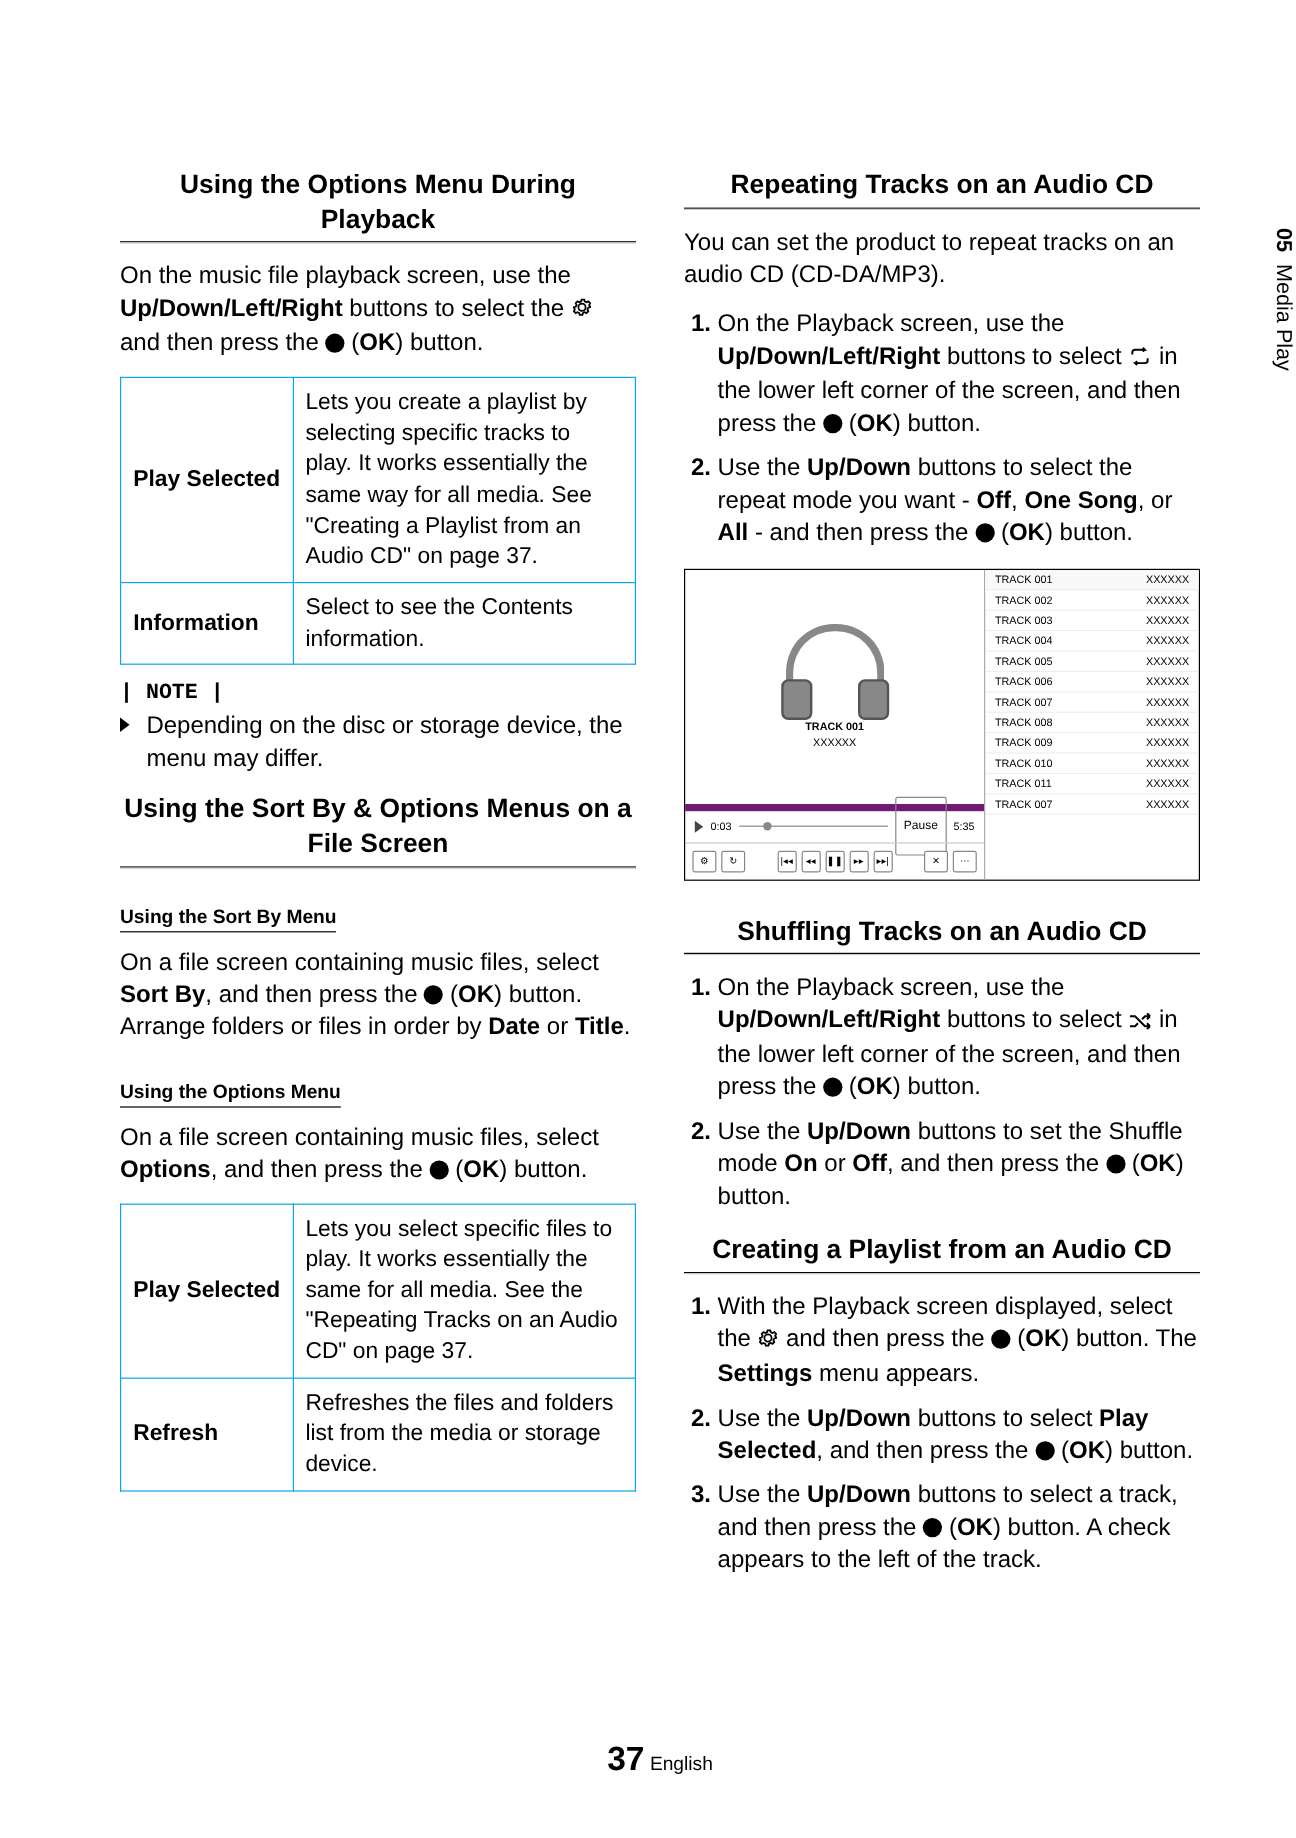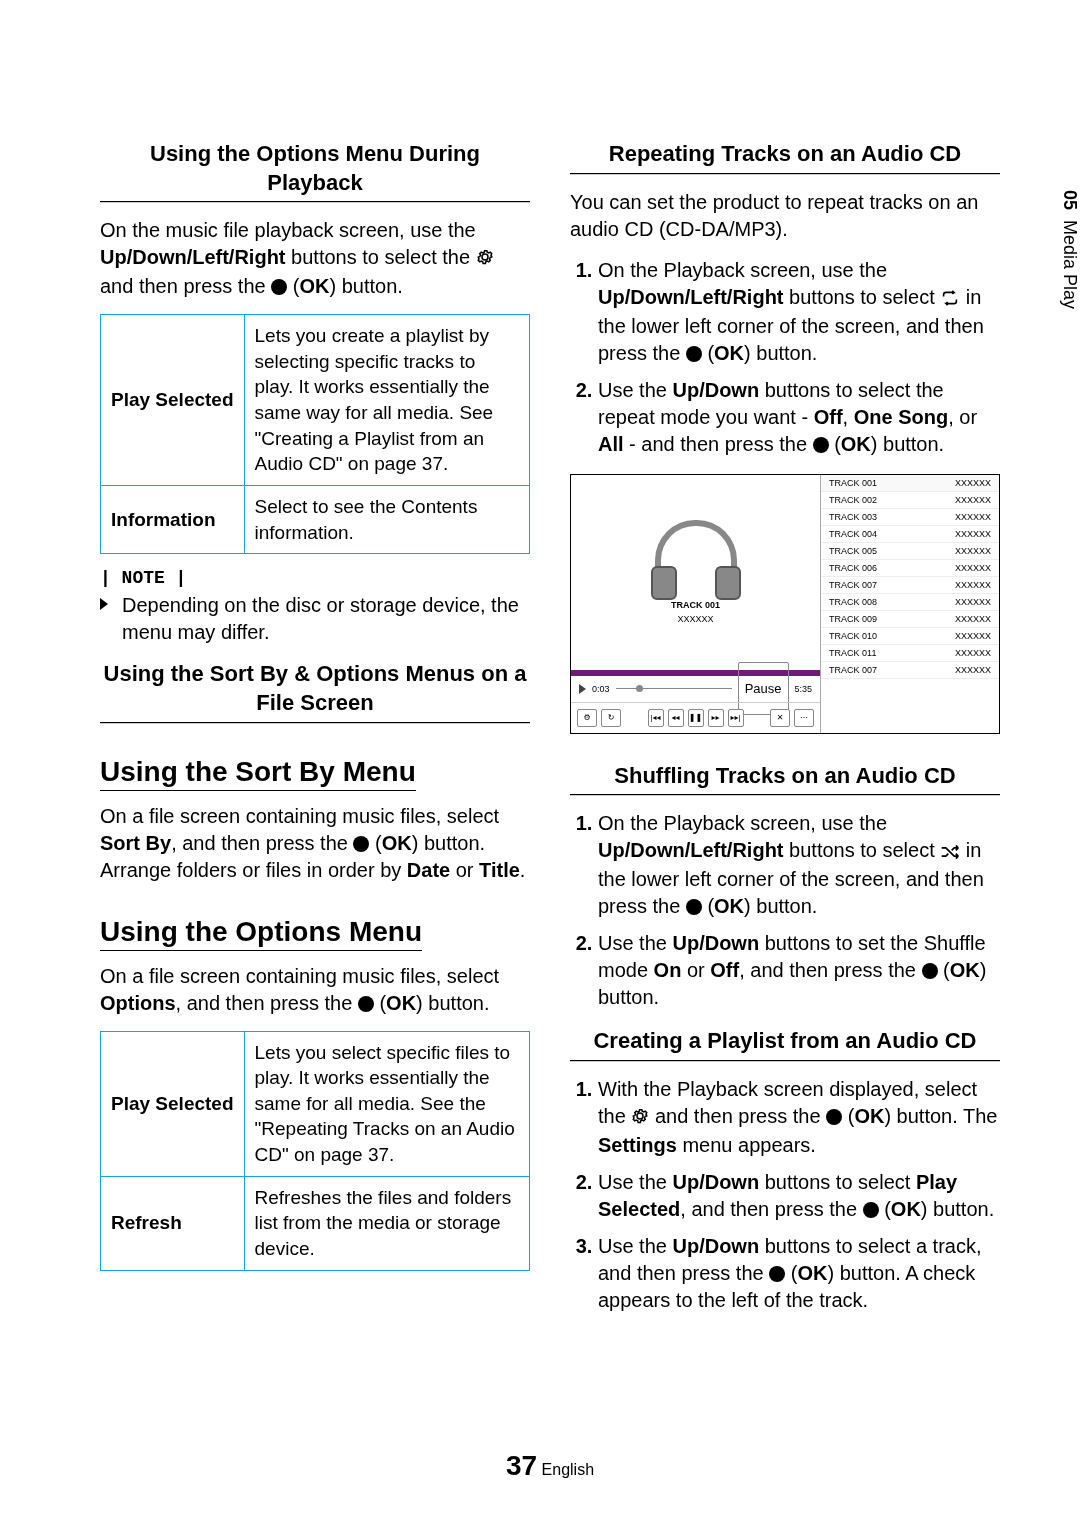--- a/index.html
+++ b/index.html
@@ -39,21 +39,21 @@
     line-height: 1.3;
     text-align: center;
   }
   .section-rule {
     border: none;
     border-top: 1px solid #000;
     border-bottom: 1px solid #ccc;
     margin: 4px 0 14px 0;
   }
   h4.sub {
-    font-size: 28px;
+    font-size: 16px;
     font-weight: bold;
     margin: 18px 0 6px 0;
     display: inline-block;
     border-bottom: 1px solid #000;
     padding-bottom: 2px;
   }
   p.body {
     font-size: 20px;
     line-height: 1.35;
     margin: 6px 0 14px 0;
@@ -153,21 +153,21 @@
   .headphones::after{right:-10px;}
   .progress-row {
     height: 26px;
     display:flex; align-items:center; gap:6px;
     padding: 0 8px;
     border-top: 6px solid #701a75;
   }
   .play-tri {display:inline-block;width:0;height:0;border-top:5px solid transparent;border-bottom:5px solid transparent;border-left:7px solid #444;}
   .prog-line {flex:1;height:1px;background:#888;position:relative;}
   .prog-line::after{content:"";position:absolute;left:20px;top:-3px;width:7px;height:7px;border-radius:50%;background:#888;}
-  .prog-label{font-size:13px;border:1px solid #888;padding:18px 6px;border-radius:2px;}
+  .prog-label{font-size:10px;border:1px solid #888;padding:18px 6px;border-radius:2px;}
   .controls-row {
     height: 30px;
     border-top: 1px solid #ccc;
     display:flex; align-items:center; gap:4px;
     padding: 0 6px;
   }
   .ctl {border:1px solid #888;min-width:18px;height:16px;font-size:8px;display:flex;align-items:center;justify-content:center;border-radius:2px;background:#fff;}
   .ctl.wide{min-width:14px;}
   .player-right {
     flex: 1;

